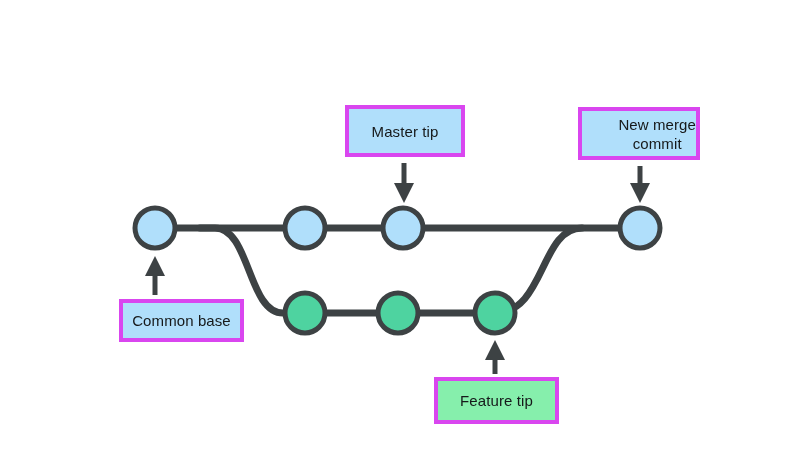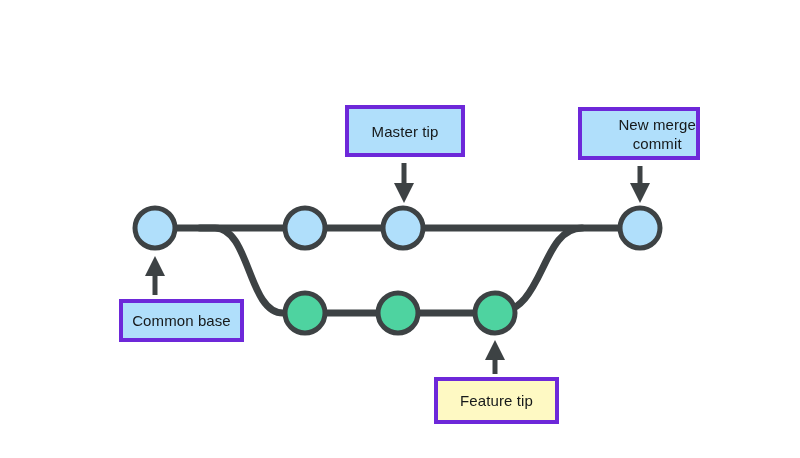--- a/index.html
+++ b/index.html
@@ -20,34 +20,34 @@
   #graph {
     position: absolute;
     left: 0;
     top: 0;
     width: 800px;
     height: 458px;
   }
   .label-box {
     position: absolute;
     box-sizing: border-box;
-    border: 4px solid #6d28d9;
+    border: 4px solid #d946ef;
     display: flex;
     align-items: center;
     justify-content: center;
     text-align: center;
     color: #16191a;
     font-size: 15px;
     line-height: 19px;
     letter-spacing: 0.1px;
     font-family: "Liberation Sans", sans-serif;
     white-space: pre-line;
   }
   .box-blue { background: #b0dffb; }
-  .box-green { background: #fef9c3; }
+  .box-green { background: #86efac; }
 
   #box-master-tip { left: 345px; top: 105px; width: 120px; height: 52px; }
   #box-new-merge-commit { left: 578px; top: 107px; width: 122px; height: 53px; justify-content: flex-end; }
   #box-common-base { left: 93px; top: 299px; width: 125px; height: 43px; margin-left: 26px; }
   #box-feature-tip { left: 434px; top: 377px; width: 125px; height: 47px; }
 </style>
 </head>
 <body>
 
 <div id="canvas">

